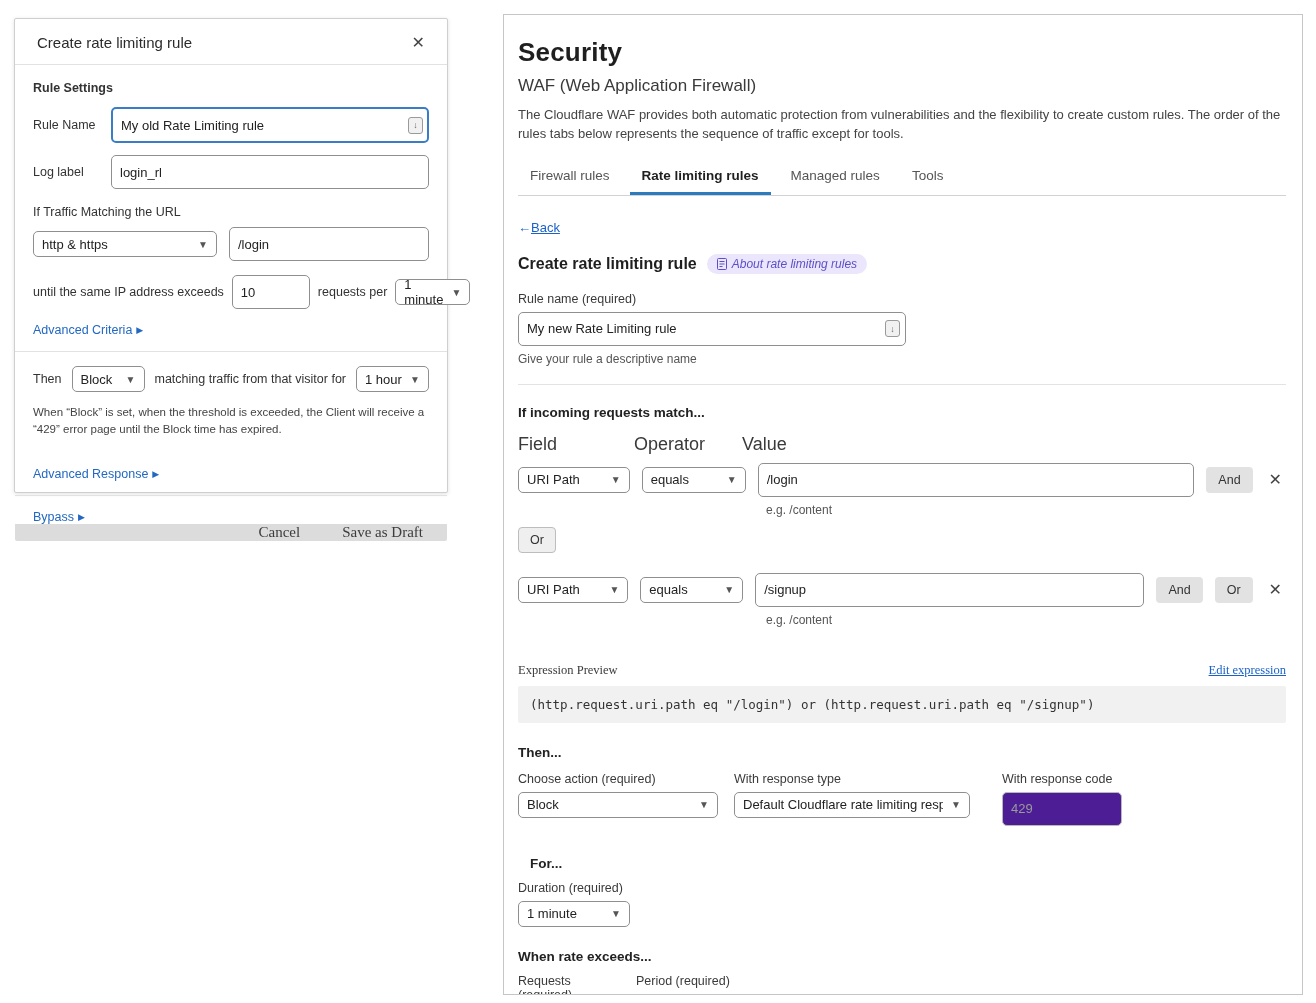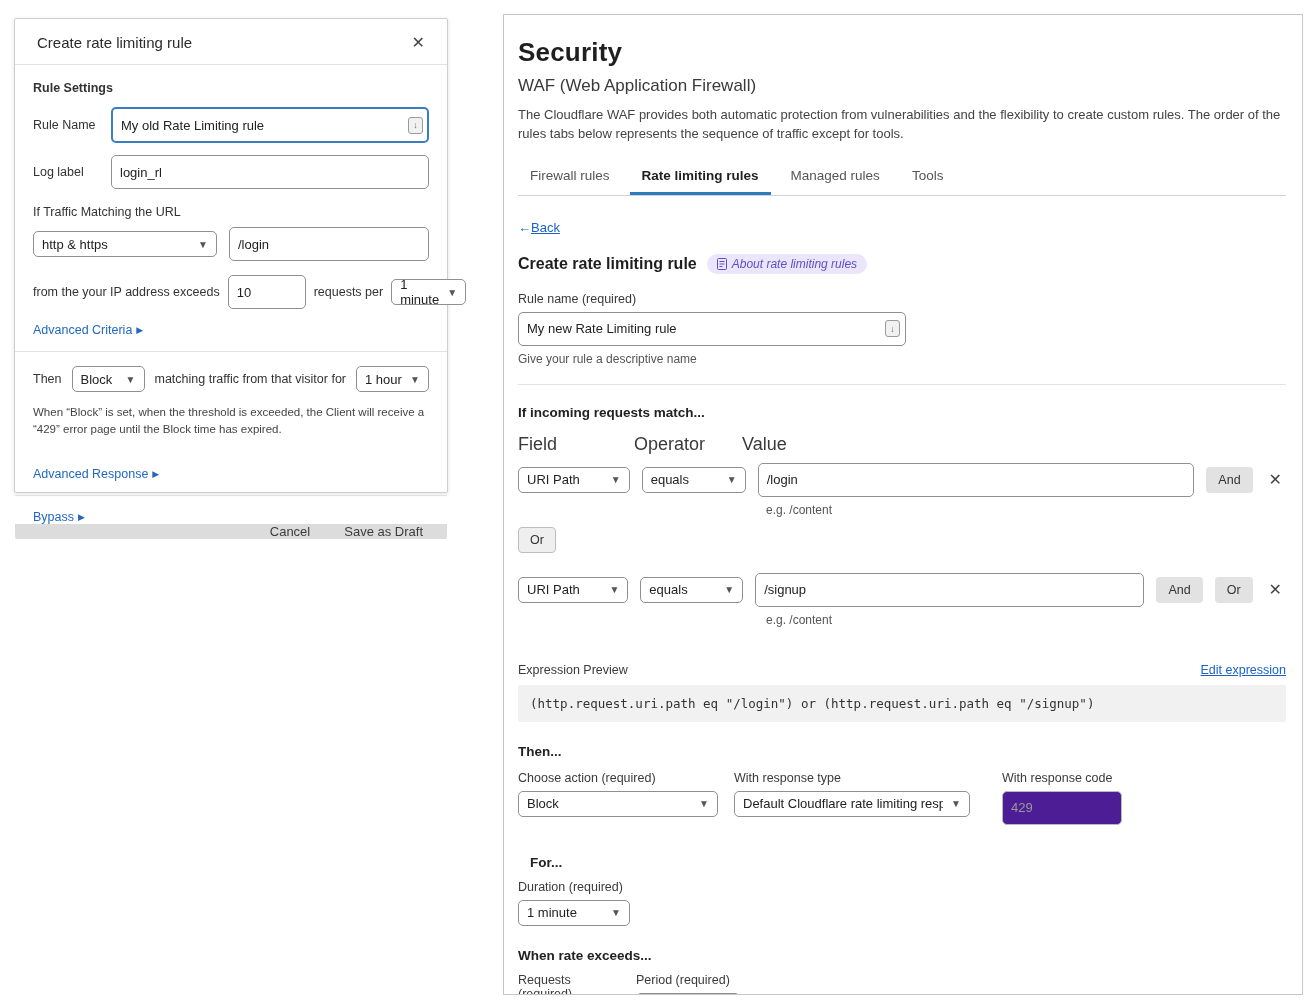--- a/index.html
+++ b/index.html
@@ -47,21 +47,21 @@
   #dialog .dlg-title { font-size:15px; color:#2b2b2b; }
   #dialog .dlg-body { padding:16px 18px 0 18px; flex:1; }
   .dlg-row { display:flex; align-items:center; margin-bottom:12px; }
   .dlg-link { color:#2268c3; font-size:12.5px; cursor:pointer; display:inline-flex; align-items:center; gap:4px; }
   .dlg-link .tri { font-size:9px; }
   .dlg-divider { border-top:1px solid #e2e2e2; margin:14px -18px 14px -18px; }
   #dialog .dlg-footer {
     background:#dcdcdc; height:38px; display:flex; align-items:center;
     justify-content:flex-end; gap:34px; padding:0 24px; border-radius:0 0 2px 2px;
   }
-  .footer-btn { background:none; border:none; font-size:13px; color:#3c3c3c; cursor:pointer; font-family:Liberation Sans, sans-serif; }
+  .footer-btn { background:none; border:none; font-size:15px; color:#3c3c3c; cursor:pointer; font-family:Liberation Serif, serif;margin-left:8px; }
 
   .input-with-icon { position:relative; display:flex; align-items:center; flex:1; }
   .input-with-icon .txt-input { padding-right:26px; }
   .input-with-icon .autofill-badge { position:absolute; right:6px; }
   .focused { border:2px solid #3b7dc4 !important; }
 
   
   #panel {
     position:absolute; left:503px; top:14px; width:800px; height:981px;
     background:#fff; border:1px solid #c6c6c6; padding:22px 16px 0 14px;
@@ -131,21 +131,21 @@
 
     <div class="dlg-row">
       <div class="select" style="width:184px; margin-right:12px;">
         <span>http &amp; https</span>
         <span class="caret">▼</span>
       </div>
       <input class="txt-input" style="flex: 1 1 0%;" value="/login">
     </div>
 
     <div class="dlg-row" style="margin-top:14px;">
-      <span style="flex:0 0 auto; margin-right:8px;">from the your IP address exceeds</span>
+      <span style="flex:0 0 auto; margin-right:8px;">until the same IP address exceeds</span>
       <input class="txt-input" style="width: 78px; margin-right: 8px;" value="10">
       <span style="flex:0 0 auto; margin-right:8px;">requests per</span>
       <div class="select" style="width:92px;">
         <span>1 minute</span>
         <span class="caret">▼</span>
       </div>
     </div>
 
     <div style="margin-top:14px;">
       <span class="dlg-link">
@@ -273,21 +273,21 @@
       <span>equals</span>
       <span class="caret">▼</span>
     </div>
     <input class="txt-input" style="width: 412px;" value="/signup">
     <button class="btn-gray">And</button>
     <button class="btn-gray">Or</button>
     <button class="x-btn">✕</button>
   </div>
   <div class="hint" style="margin-left:248px;">e.g. /content</div>
 
-  <div style="display:flex; justify-content:space-between; align-items:flex-end; margin-top:36px;">
+  <div style="display:flex; justify-content:space-between; align-items:flex-end; margin-top:36px;font-family:Liberation Serif, serif;">
     <span style="font-size:12.5px; color:#3a3a3a;">Expression Preview</span>
     <span class="link-blue">Edit expression</span>
   </div>
   <div class="mono-box">(http.request.uri.path eq "/login") or (http.request.uri.path eq "/signup")</div>
 
   <div class="sec-heading" style="margin-top:22px;">Then...</div>
   <div style="display:flex; gap:16px; margin-top:12px;">
     <div style="width:200px;">
       <div class="field-label">Choose action (required)</div>
       <div class="select">

